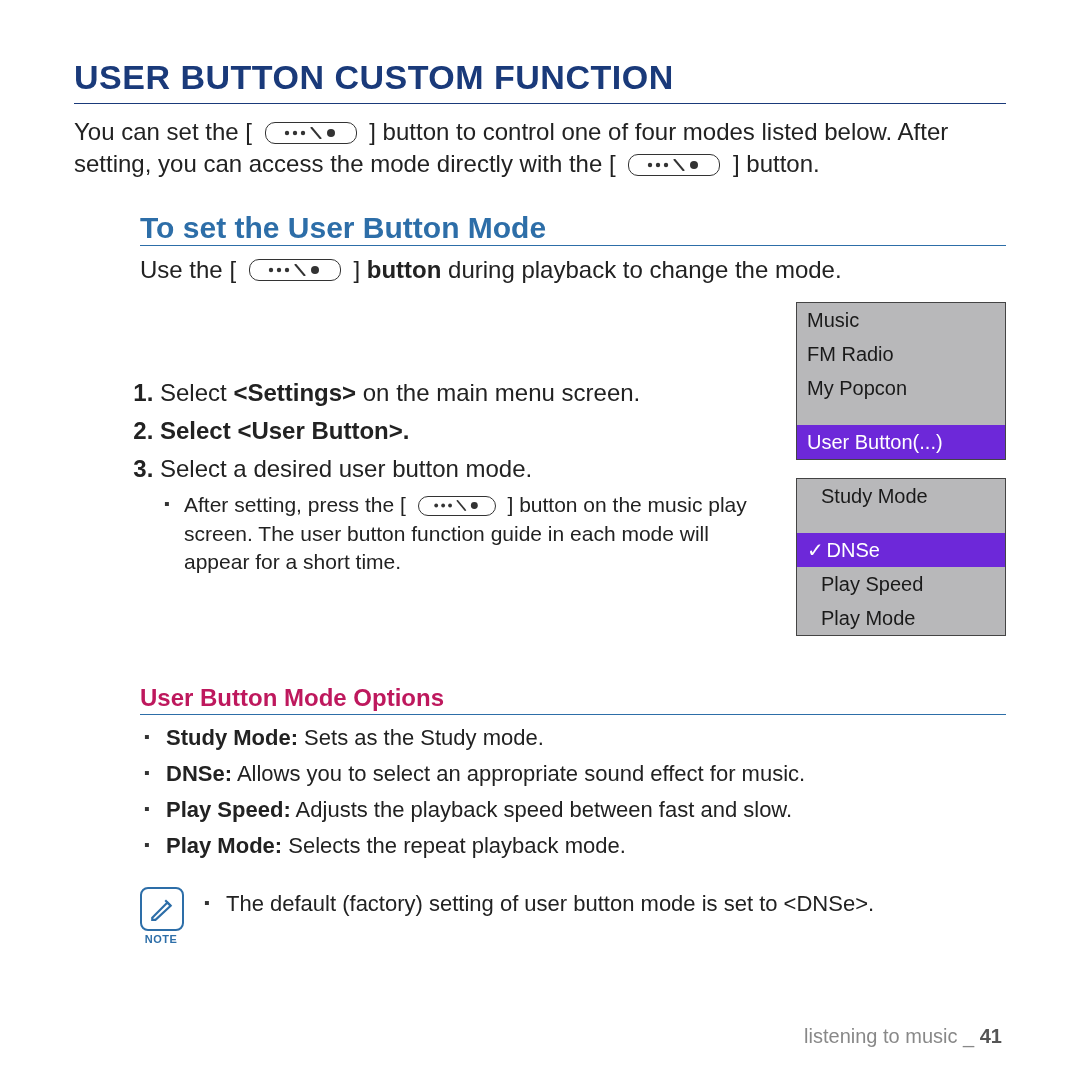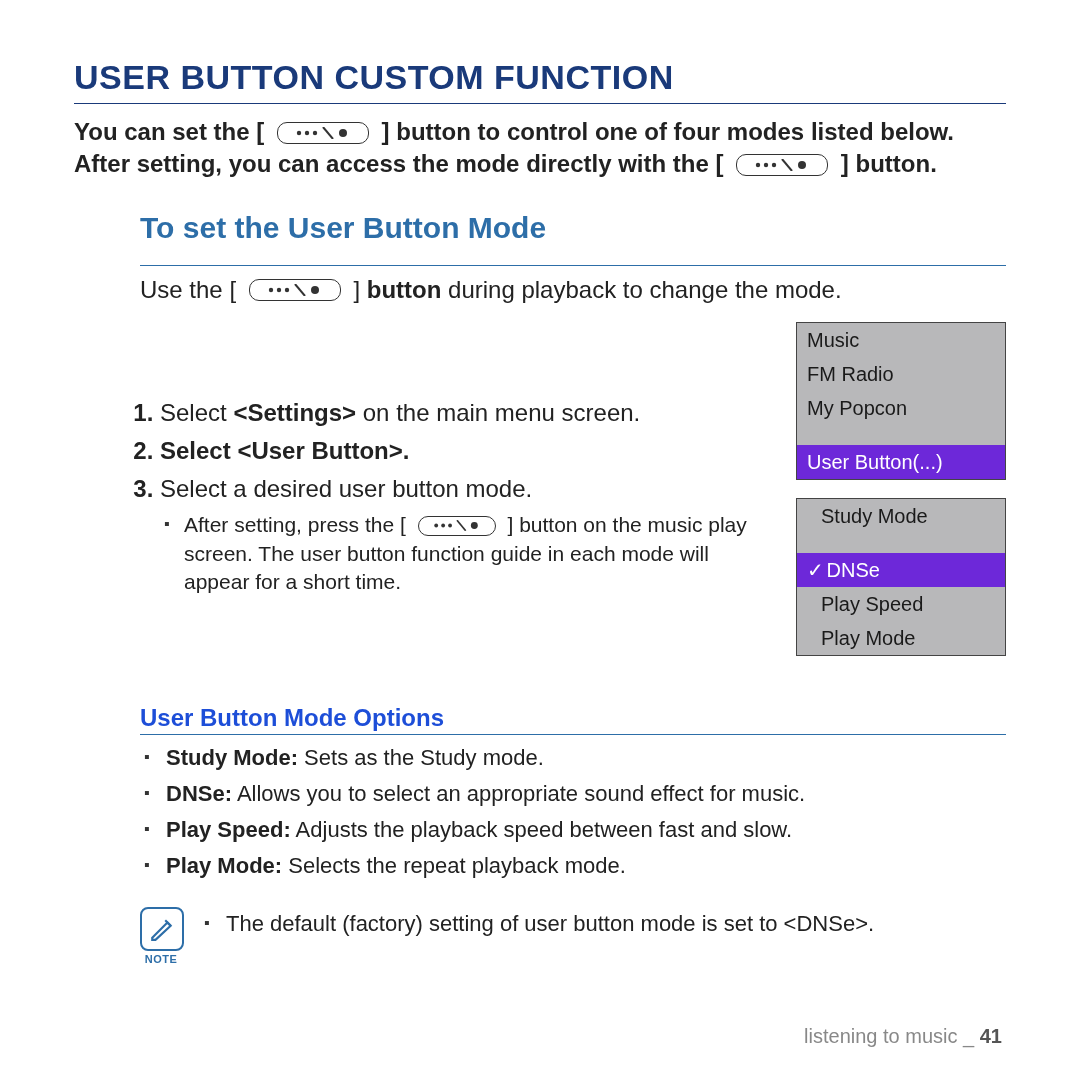--- a/index.html
+++ b/index.html
@@ -23,21 +23,20 @@
     color: #1a3a7a;
     letter-spacing: 0.5px;
     margin: 0 0 6px 0;
     border-bottom: 1.5px solid #1a3a7a;
     padding-bottom: 6px;
   }
   .intro {
     font-size: 24px;
     line-height: 1.35;
     margin: 12px 0 30px 0;
-    font-weight: bold;
   }
   .inline-button {
     display: inline-flex;
     align-items: center;
     justify-content: center;
     border: 1.5px solid #333;
     border-radius: 10px;
     height: 22px;
     width: 92px;
     vertical-align: middle;
@@ -48,21 +47,21 @@
   .inline-button svg { display: block; }
   .indent {
     margin-left: 66px;
   }
   h2.sub-title {
     font-size: 30px;
     font-weight: bold;
     color: #2d6ea8;
     margin: 24px 0 4px 0;
     border-bottom: 1.5px solid #2d6ea8;
-    padding-bottom: 20px;
+    padding-bottom: 0;
   }
   .subtext {
     font-size: 24px;
     margin: 10px 0 18px 0;
   }
   .row {
     display: flex;
     gap: 22px;
     align-items: center;
   }
@@ -119,21 +118,21 @@
     color: #fff;
     margin-top: 20px;
   }
   .checkmark {
     display: inline-block;
     width: 14px;
   }
   h3.opt-title {
     font-size: 24px;
     font-weight: bold;
-    color: #1d4ed8;
+    color: #be185d;
     margin: 30px 0 2px 0;
     border-bottom: 1.5px solid #2d6ea8;
     padding-bottom: 2px;
   }
   ul.options {
     list-style: none;
     padding-left: 26px;
     margin: 10px 0 0 0;
   }
   ul.options li {

